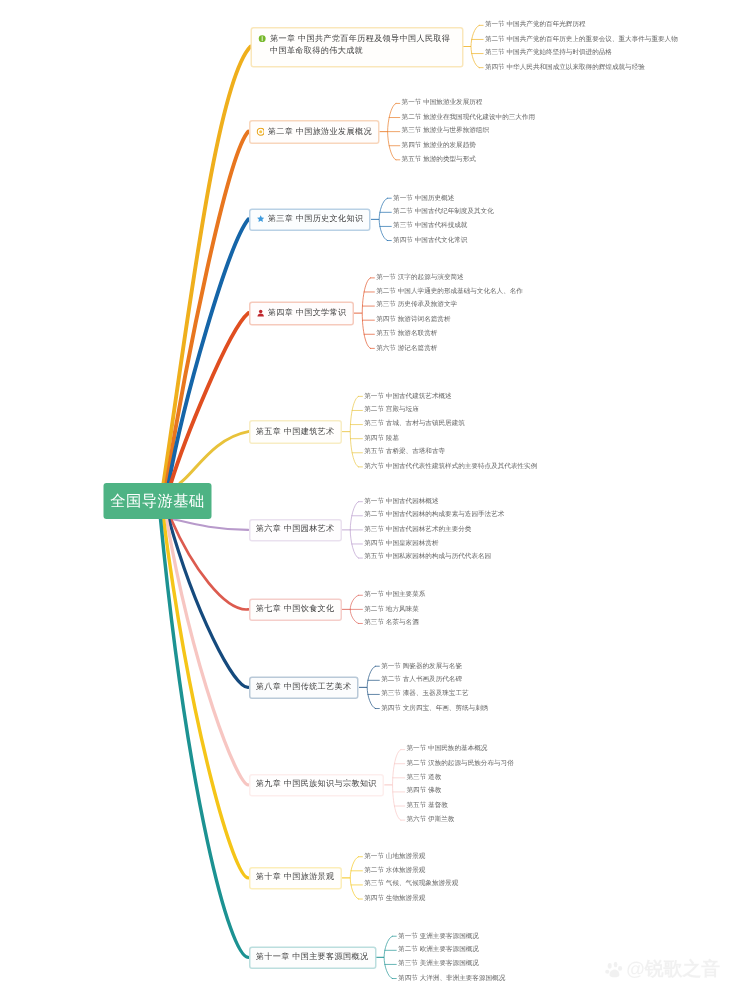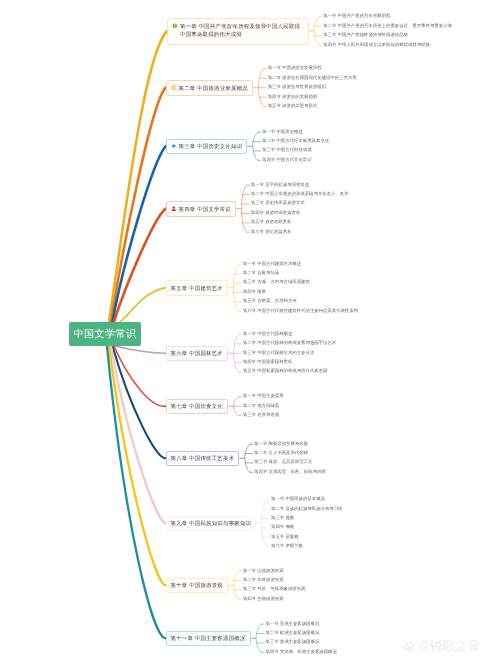--- a/index.html
+++ b/index.html
@@ -118,21 +118,21 @@
       <path d="M250.578125 638.25 H256.078125" stroke="#1C9292" stroke-width="0.7" fill="none" opacity="0.8"></path>
       <path d="M261.578125 624.15 C258.378125 625.15 256.078125 632.8919999999999 256.078125 638.25 C256.078125 643.6080000000001 258.378125 651.35 261.578125 652.35" stroke="#1C9292" stroke-width="0.55" fill="none" opacity="0.8" stroke-linecap="round"></path>
       <path d="M261.578125 624.15 H264.178125" stroke="#1C9292" stroke-width="0.55" fill="none" opacity="0.8" stroke-linecap="round"></path>
       <path d="M256.55718994140625 633.55 H264.178125" stroke="#1C9292" stroke-width="0.55" fill="none" opacity="0.8" stroke-linecap="round"></path>
       <path d="M256.55718994140625 642.9499999999999 H264.178125" stroke="#1C9292" stroke-width="0.55" fill="none" opacity="0.8" stroke-linecap="round"></path>
       <path d="M261.578125 652.35 H264.178125" stroke="#1C9292" stroke-width="0.55" fill="none" opacity="0.8" stroke-linecap="round"></path>
       <path d="M107 346 C125 530 153 638 165.5 638.25" stroke="#1C9292" stroke-width="2.3" fill="none" stroke-linecap="round"></path>
     </svg>
   <div id="nodes">
       <div class="node" id="root-node" style="left: 69px; top: 322px; width: 72px; height: 24px; background: rgb(78, 179, 132);">
-        <span>中国文学常识</span>
+        <span>全国导游基础</span>
       </div>
       <div class="node chapter wrap" style="left: 167px; top: 17.5px; width: 141.5px; min-height: 27px; background: rgb(255, 254, 252); border-color: rgb(250, 231, 187);">
         <svg viewBox="0 0 12 12" class="ic">
           <circle cx="6" cy="6" r="5" fill="#76B82A"></circle>
           <path d="M6 3.1 L6 8.9" stroke="#fff" stroke-width="1.2" stroke-linecap="round"></path>
         </svg>
         <span class="tx">第一章 中国共产党百年历程及领导中国人民取得中国革命取得的伟大成就</span>
       </div>
       <div class="node chapter" style="left: 165.5px; top: 80px; min-height: 15.5px; background: rgb(255, 253, 252); border-color: rgb(248, 214, 188);">
         <svg viewBox="0 0 12 12" class="ic">

